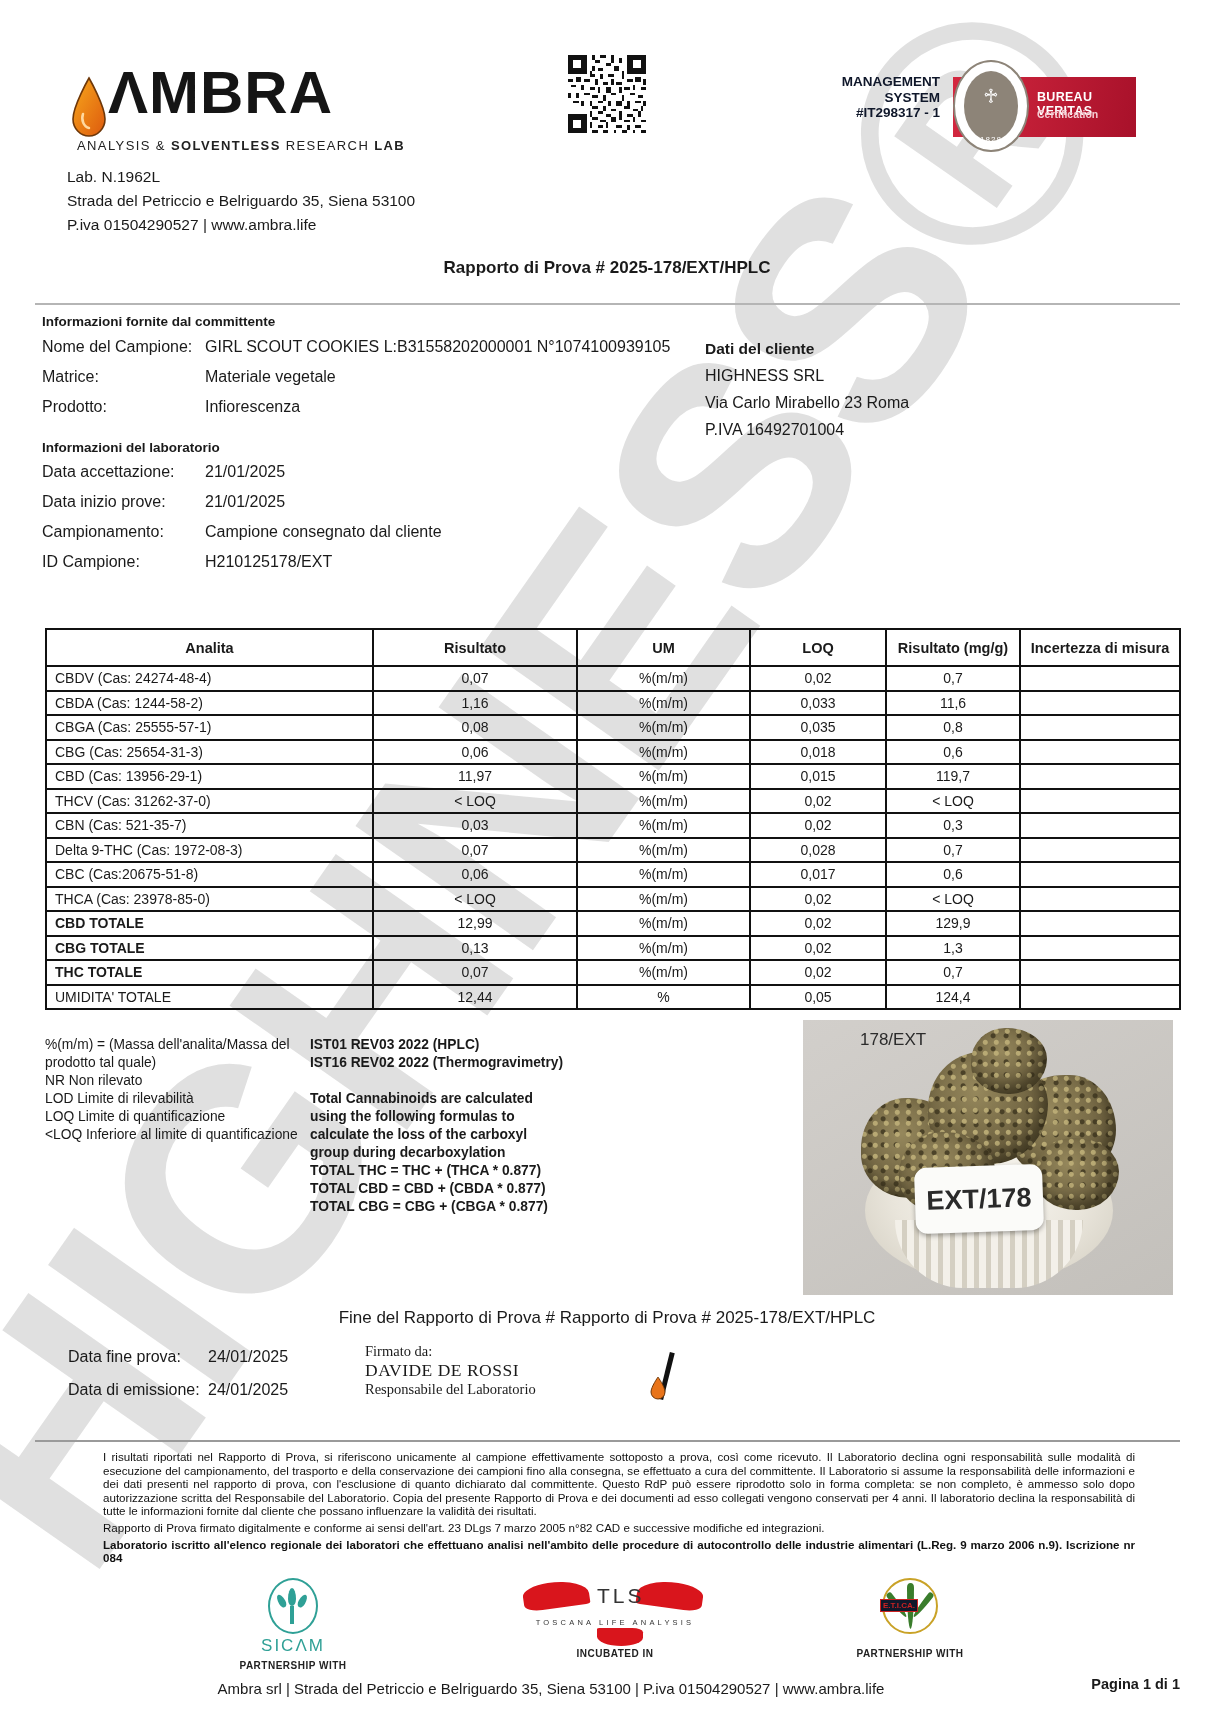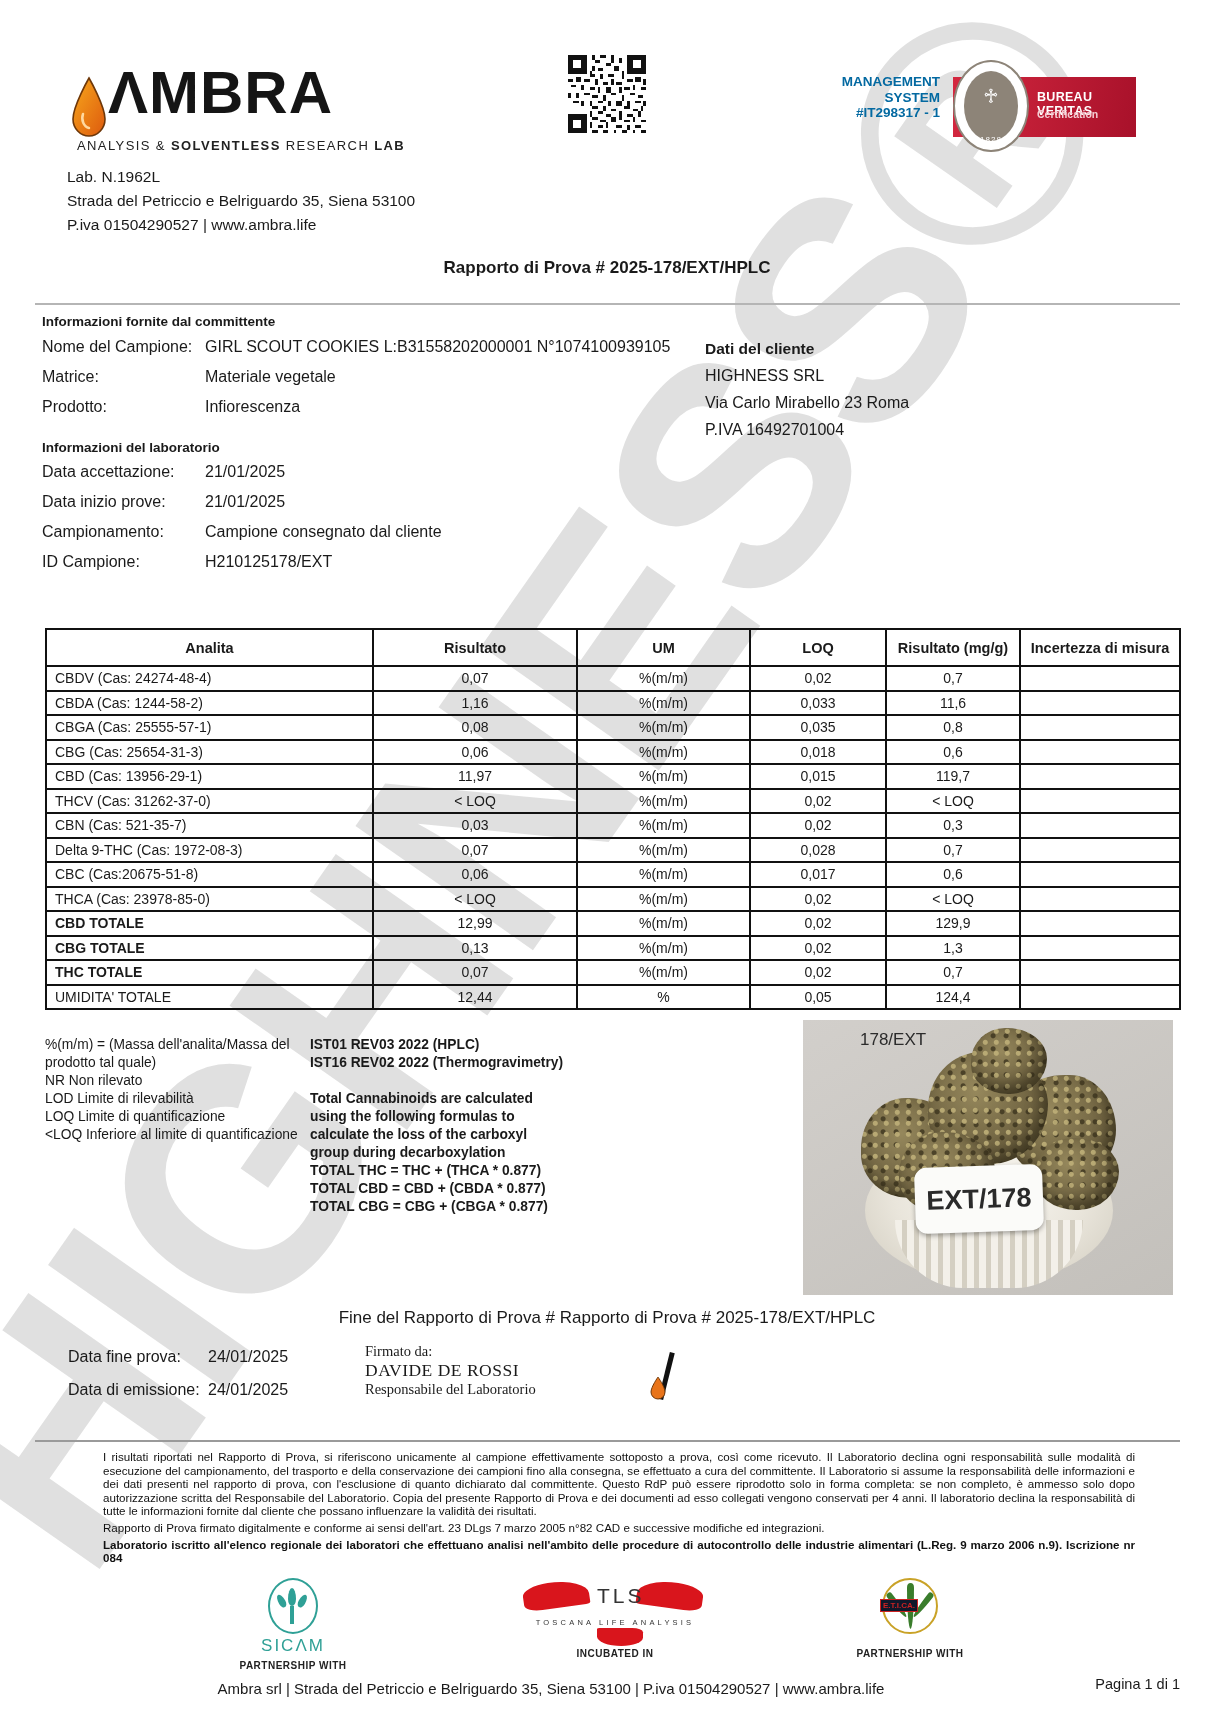--- a/index.html
+++ b/index.html
@@ -10,21 +10,21 @@
   .watermark{position:absolute;left:-150px;top:1420px;transform:rotate(-55deg);transform-origin:0 0;
              font-size:315px;font-weight:700;color:#d9d9d9;opacity:.8;letter-spacing:-8px;
              white-space:nowrap;z-index:0;pointer-events:none;}
   .z1{z-index:1;}
   
   .brand{left:108px;top:58px;font-size:60px;font-weight:700;letter-spacing:1px;color:#151515;}
   .tagline{left:77px;top:138px;font-size:13px;letter-spacing:1.4px;color:#222;}
   .tagline b{font-weight:700;}
   .lab-lines{left:67px;top:165px;font-size:15.5px;line-height:24px;}
   .qr{left:568px;top:55px;width:78px;height:78px;}
-  .mgmt{left:700px;top:74px;width:240px;text-align:right;font-size:13.5px;font-weight:600;line-height:15.5px;color:#0369a1;}
+  .mgmt{left:700px;top:74px;width:240px;text-align:right;font-size:13.5px;font-weight:600;line-height:15.5px;color:#0f172a;}
   .bv-red{left:953px;top:77px;width:183px;height:60px;background:#be1e2d;
           background:linear-gradient(100deg,#d42840,#a8112a);}
   .bv-red .t1{position:absolute;left:84px;top:13px;color:#fff;font-weight:700;font-size:12.5px;letter-spacing:.3px;}
   .bv-red .t2{position:absolute;left:84px;top:31px;color:#f4cdd3;font-weight:700;font-size:10.5px;}
   .bv-oval{left:953px;top:60px;width:72px;height:88px;border-radius:50%;background:#fff;
            border:2px solid #8d8478;box-shadow:0 0 0 1px #fff inset;}
   .bv-oval .inner{position:absolute;left:9px;top:9px;width:54px;height:70px;border-radius:50%;background:#8d8478;}
   .bv-oval .fig{position:absolute;left:50%;top:24px;transform:translateX(-50%);color:#fff;font-size:20px;line-height:20px;}
   .bv-oval .yr{position:absolute;left:0;right:0;bottom:6px;text-align:center;color:#fff;font-size:8px;letter-spacing:1px;margin-top:9px;}
   
@@ -93,21 +93,21 @@
   .tls .sub{position:absolute;left:0;top:40px;width:220px;font-size:7.5px;letter-spacing:3.2px;color:#333;text-align:center;}
   .tls .p-cap{position:absolute;left:0;top:66px;width:220px;}
   .etica{left:855px;top:1578px;width:110px;}
   .etica .circ{margin:0 auto;width:52px;height:52px;border:2px solid #c9a227;border-radius:50%;position:relative;background:#fff;}
   .etica .leaf{position:absolute;background:#3a7d2c;border-radius:50% 50% 50% 50%/10% 10% 90% 90%;}
   .etica .tag{position:absolute;left:-4px;top:19px;background:#0f172a;border:1px solid #cc2222;color:#cc2222;
               font-size:8px;font-weight:700;padding:1px 2px;}
   .etica .p-cap{margin-top:14px;}
   
   .footer-line{left:0;top:1680px;width:1102px;text-align:center;font-size:15px;}
-  .pageno{left:1030px;top:1676px;width:150px;text-align:right;font-size:14.5px;}
+  .pageno{left:1030px;top:1676px;width:150px;text-align:right;font-size:14.5px;font-weight:bold;}
 </style>
 </head>
 <body>
 
 <div class="page">
 
   <div class="watermark">HIGHNESS®</div>
 
   <svg class="abs z1" style="left:70px;top:76px;" width="38" height="62" viewBox="0 0 38 62">
     <defs>

